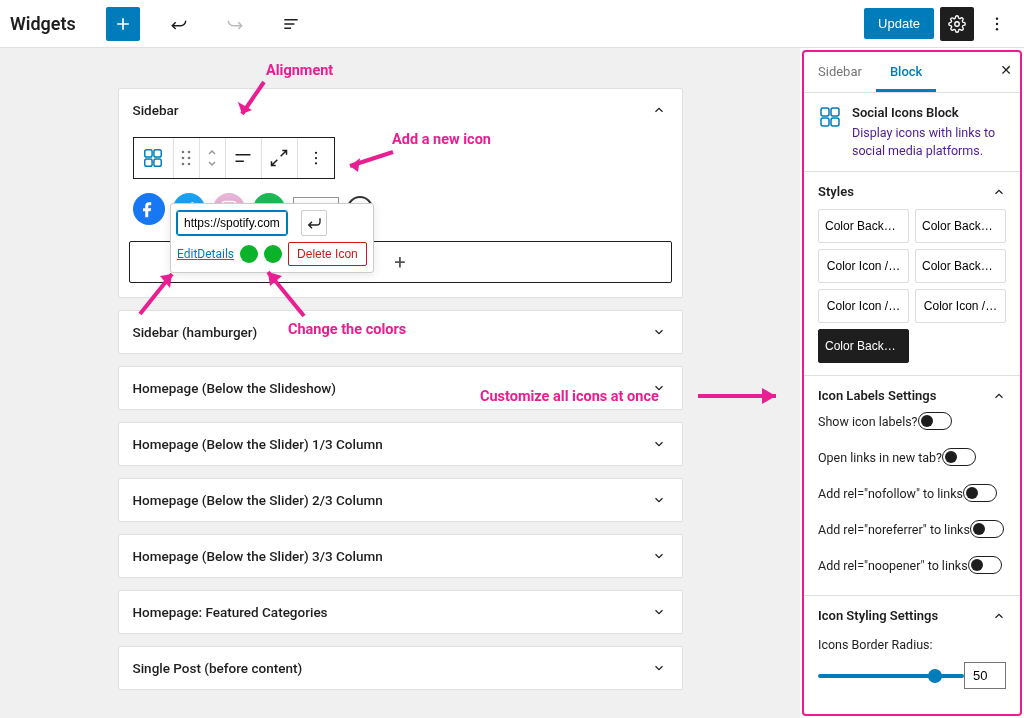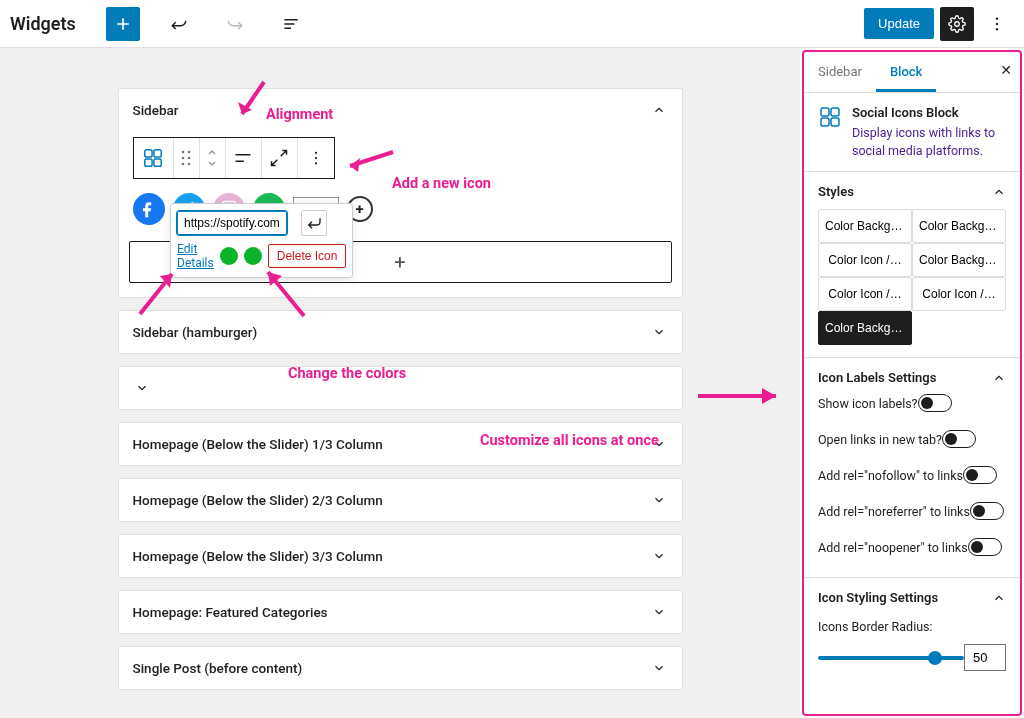--- a/index.html
+++ b/index.html
@@ -49,34 +49,34 @@
   .enter-btn { border:1px solid #ccc; border-radius:2px; width:26px; height:26px; display:flex; align-items:center; justify-content:center; }
   .url-row2 { display:flex; align-items:center; gap:6px; margin-top:6px; }
   .link-sm { color:#007cba; text-decoration:underline; font-size:12px; line-height:1.2; cursor:pointer; }
   .color-dot { width:18px; height:18px; border-radius:50%; background:#0bb32a; cursor:pointer; }
   .delete-btn { border:1px solid #cc1818; color:#cc1818; background:#fff; padding:4px 8px; font-size:12px; border-radius:2px; cursor:pointer; }
   
   
   .ph-row { border:1px solid #1e1e1e; height:42px; display:flex; align-items:center; justify-content:center; margin-top:6px; border-radius:2px; font-size:20px; color:#555; cursor:pointer; }
   
   
-  .anno { position: absolute; color: #e91e92; font-weight: 700; font-size: 14.5px; z-index: 10; pointer-events: none; white-space: nowrap; margin-top: 44px; }
+  .anno { position: absolute; color: #e91e92; font-weight: 700; font-size: 14.5px; z-index: 10; pointer-events: none; white-space: nowrap; }
   .arrow-svg { position: absolute; z-index: 9; pointer-events: none; }
   
   
   .sp-tabs { display: flex; border-bottom: 1px solid #e0e0e0; position: relative; }
   .sp-tab { padding: 12px 14px 10px; font-size: 13px; cursor: pointer; color: #757575; }
   .sp-tab.active { color: #007cba; border-bottom: 3px solid #007cba; font-weight: 500; }
   .sp-close { position: absolute; right: 8px; top: 10px; cursor: pointer; font-size: 14px; }
   .sp-section { padding: 12px 14px; border-bottom: 1px solid #e0e0e0; }
   .sp-hdr { font-weight: 600; font-size: 13px; display: flex; justify-content: space-between; align-items: center; }
   .block-info { display: flex; gap: 10px; }
   .block-icon { width:24px; height:24px; flex-shrink:0; }
   .desc { font-size: 12.5px; color:#4c1d95; margin-top:4px; line-height:1.4; }
-  .styles-grid { display: grid; grid-template-columns: 1fr 1fr; gap: 0; margin-top: 10px; }
+  .styles-grid { display: grid; grid-template-columns: 1fr 1fr; gap: 6px; margin-top: 10px; }
   .style-btn { border:1px solid #ddd; background:#fff; padding:9px 6px; font-size:12px; border-radius:2px; cursor:pointer; white-space:nowrap; overflow:hidden; text-overflow:ellipsis; }
   .style-btn.dark { background:#1e1e1e; color:#fff; border-color:#1e1e1e; }
   .toggle-row { display:flex; justify-content:flex-start; align-items:center; padding: 9px 0; font-size: 12.5px; }
   .toggle { width:34px; height:18px; border-radius:10px; background:#fff; border:1.5px solid #1e1e1e; position:relative; cursor:pointer; }
   .toggle .knob { width:12px; height:12px; background:#1e1e1e; border-radius:50%; position:absolute; top:1.5px; left:2px; }
   .slider-row { display:flex; align-items:center; gap: 0; margin-top: 10px; }
   .range { flex:1; -webkit-appearance:none; height:4px; background:#007cba; border-radius:2px; }
   .range::-webkit-slider-thumb { -webkit-appearance:none; width:14px; height:14px; background:#007cba; border-radius:50%; }
   .num-box { border:1px solid #757575; padding: 5px 8px; width: 42px; font-size:13px; }
 </style>
@@ -254,21 +254,21 @@
         <div class="url-pop" style="left:170px; top:155px;">
           <div class="url-inputwrap">
             <input class="url-input" value="https://spotify.com" style="">
             <div class="enter-btn">
               <svg width="16" height="16" viewBox="0 0 24 24" fill="none" stroke="#1e1e1e" stroke-width="2">
                   <path d="M9 10l-5 5 5 5M4 15h12a5 5 0 005-5V5"></path>
                 </svg>
             </div>
           </div>
           <div class="url-row2">
-            <div style="display:flex;flex-direction:column;">
+            <div style="display:flex;flex-direction:row;">
               <span class="link-sm">Edit</span>
               <span class="link-sm">Details</span>
             </div>
             <div class="color-dot"></div>
             <div class="color-dot"></div>
             <button class="delete-btn">Delete Icon</button>
           </div>
         </div>
         
         <div class="ph-row">+</div>
@@ -280,20 +280,21 @@
           <span>Sidebar (hamburger)</span>
           <span class="chev">
             <svg width="14" height="14" viewBox="0 0 24 24" fill="none" stroke="#1e1e1e" stroke-width="2">
               <path d="M6 9l6 6 6-6"></path>
             </svg>
           </span>
         </div>
       </div>
     <div class="widget-area">
         <div class="wa-head">
+          <span>Homepage (Below the Slideshow)</span>
           <span class="chev">
             <svg width="14" height="14" viewBox="0 0 24 24" fill="none" stroke="#1e1e1e" stroke-width="2">
               <path d="M6 9l6 6 6-6"></path>
             </svg>
           </span>
         </div>
       </div>
     <div class="widget-area">
         <div class="wa-head">
           <span>Homepage (Below the Slider) 1/3 Column</span>

